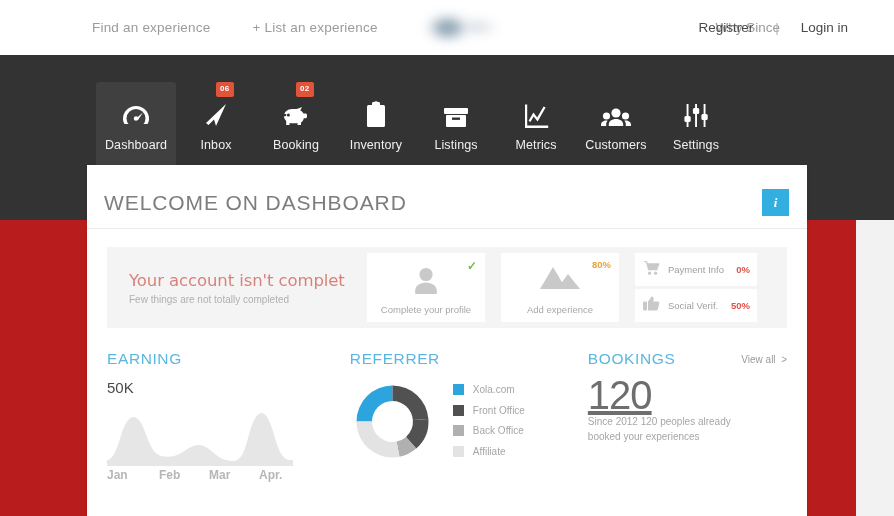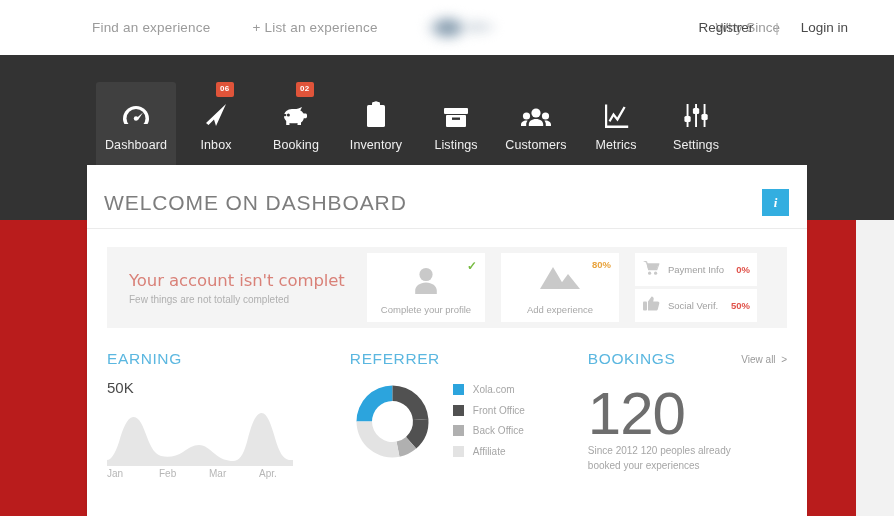--- a/index.html
+++ b/index.html
@@ -115,33 +115,33 @@
   .w { position: relative; }
   .w-earning { width: 250px; }
   .w-referrer { width: 245px; }
   .w-bookings { width: 205px; }
   .w-title { font-size: 15.5px; color: #5bb7e0; letter-spacing: .6px; font-weight: normal; }
   .viewall { position: absolute; right: 0; top: 4px; font-size: 10px; color: #9a9a9a; cursor: pointer; }
 
   .earn-val { font-size: 15px; color: #4a4a4a; margin-top: 11px; }
   .earn-chart { margin-top: 8px; position: relative; height: 62px; width: 186px; }
   .earn-axis { display: flex; width: 186px; margin-top: 2px; }
-  .earn-axis span { font-size: 10px; color: #b6b6b6; }
+  .earn-axis span { font-size: 12px; color: #b6b6b6; font-weight: bold; }
   .earn-axis span:nth-child(1){ width: 52px; }
   .earn-axis span:nth-child(2){ width: 50px; }
   .earn-axis span:nth-child(3){ width: 50px; }
 
   .ref-body { display: flex; margin-top: 11px; }
   .donut { width: 85px; height: 85px; position: relative; }
   .ref-legend { margin-left: 18px; margin-top: 5px; display: flex; flex-direction: column; gap: 9.5px; }
   .leg { display: flex; align-items: center; }
   .leg .sw { width: 11px; height: 11px; margin-right: 9px; }
   .leg .lt { font-size: 10px; color: #a6a6a6; }
 
-  .bk-num { font-size: 60px; color: #6e6e6e; font-weight: normal; line-height: 1; margin-top: 16px; letter-spacing: -1px; }
+  .bk-num { font-size: 40px; color: #6e6e6e; font-weight: normal; line-height: 1; margin-top: 7px; letter-spacing: -1px; text-decoration: underline; }
   .bk-sub { font-size: 10px; color: #a6a6a6; line-height: 1.45; width: 165px; }
 </style>
 </head>
 <body>
 
 <div class="screen">
 
   <div class="topbar">
     <div class="topnav-left">
       <span class="topnav-link">Find an experience</span>
@@ -213,44 +213,44 @@
 
       <div class="navitem">
         <span class="ico">
           <svg class="nvg" width="28" height="24" viewBox="0 0 28 24">
             <rect x="2" y="3" width="24" height="6" rx="1"></rect>
             <rect x="4" y="10" width="20" height="12" rx="1"></rect>
             <rect x="10" y="12.5" width="8" height="2.4" fill="#333333"></rect>
           </svg>
         </span>
         <span class="lbl">Listings</span>
+      </div>
+
+      <div class="navitem">
+        <span class="ico">
+          <svg class="nvg" width="28" height="26" viewBox="0 0 28 26">
+            <path d="M3 1.5h2.2v21h21V25H3z"></path>
+            <path d="M6.6 17.8 L11.4 9.6 L15.2 14.4 L21.6 3.4 l2 1.2 L15.6 18.6 L11.6 13.6 L8.4 19z"></path>
+          </svg>
+        </span>
+        <span class="lbl">Metrics</span>
       </div>
 
       <div class="navitem">
         <span class="ico">
           <svg class="nvg" width="32" height="22" viewBox="0 0 32 22">
             <circle cx="16" cy="6" r="4.6"></circle>
             <circle cx="6.5" cy="9" r="3.6"></circle>
             <circle cx="25.5" cy="9" r="3.6"></circle>
             <path d="M16 12c-4.3 0-7.2 2.4-7.2 5.3V19h14.4v-1.7c0-2.9-2.9-5.3-7.2-5.3z"></path>
             <path d="M6.5 13.6c-3.2 0-5.5 1.8-5.5 4V19h5.2v-1.7c0-1.3.5-2.5 1.4-3.5-.4-.1-.7-.2-1.1-.2z"></path>
             <path d="M25.5 13.6c-.4 0-.7.1-1.1.2.9 1 1.4 2.2 1.4 3.5V19H31v-1.4c0-2.2-2.3-4-5.5-4z"></path>
           </svg>
         </span>
         <span class="lbl">Customers</span>
-      </div>
-
-      <div class="navitem">
-        <span class="ico">
-          <svg class="nvg" width="28" height="26" viewBox="0 0 28 26">
-            <path d="M3 1.5h2.2v21h21V25H3z"></path>
-            <path d="M6.6 17.8 L11.4 9.6 L15.2 14.4 L21.6 3.4 l2 1.2 L15.6 18.6 L11.6 13.6 L8.4 19z"></path>
-          </svg>
-        </span>
-        <span class="lbl">Metrics</span>
       </div>
 
       <div class="navitem">
         <span class="ico">
           <svg class="nvg" width="28" height="26" viewBox="0 0 28 26">
             <rect x="4.6" y="1" width="1.9" height="23"></rect>
             <rect x="13.1" y="1" width="1.9" height="23"></rect>
             <rect x="21.6" y="1" width="1.9" height="23"></rect>
             <rect x="2.4" y="13" width="6.3" height="6" rx="1.5"></rect>
             <rect x="10.9" y="5" width="6.3" height="6" rx="1.5"></rect>

